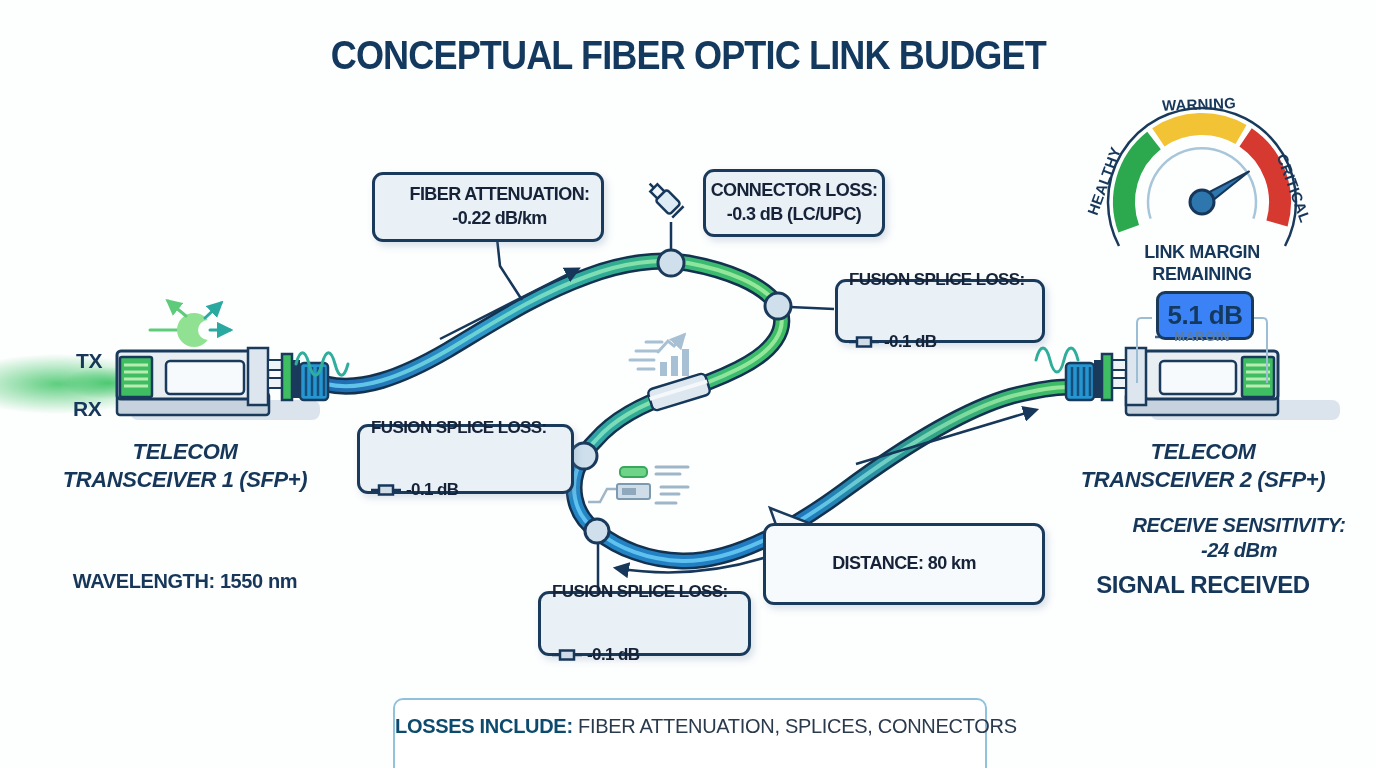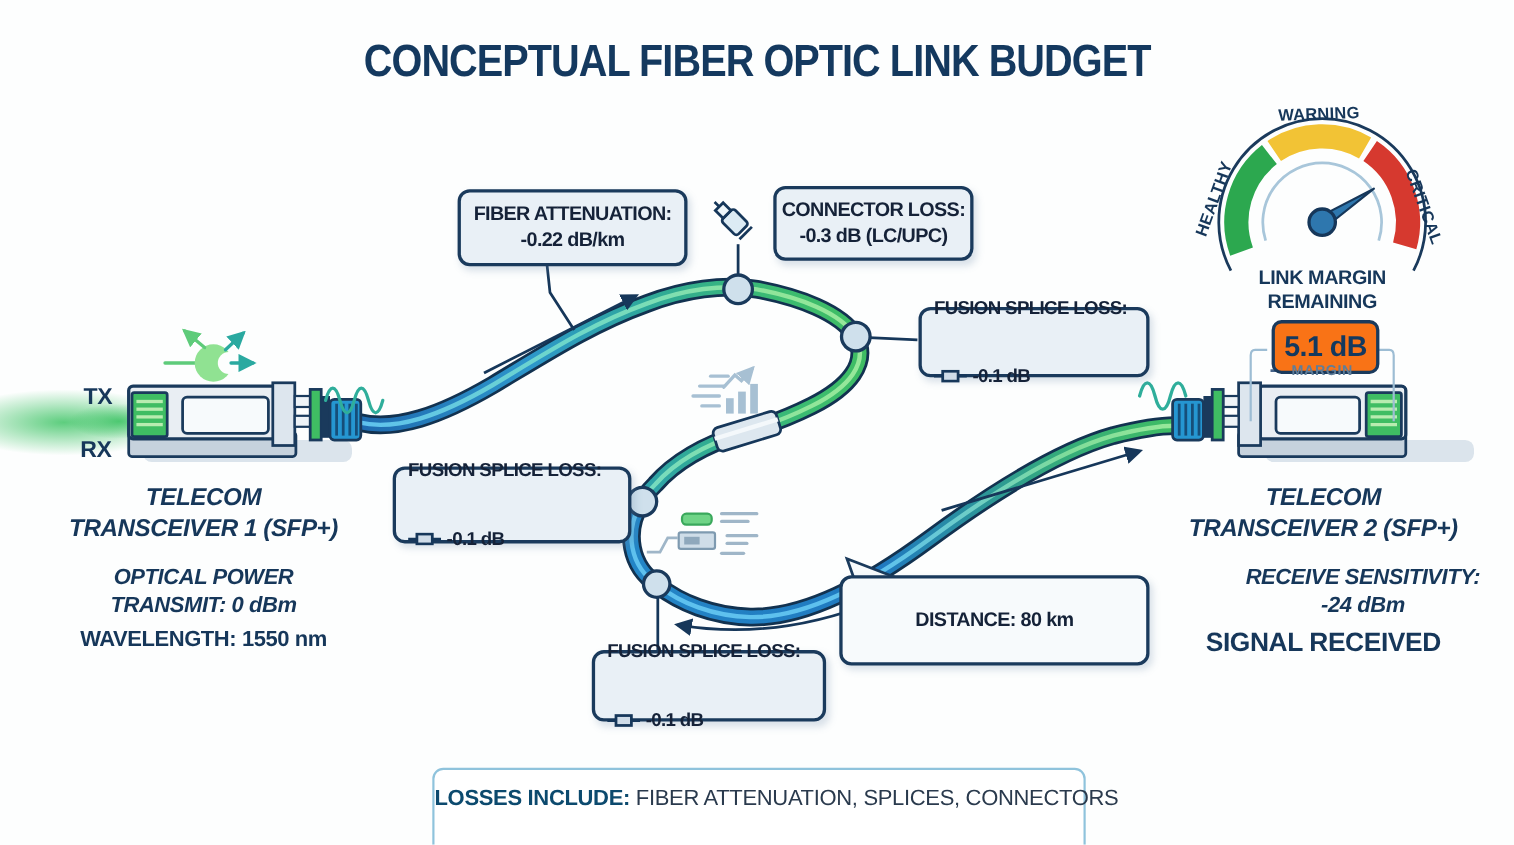--- a/index.html
+++ b/index.html
@@ -23,21 +23,21 @@
   .row{display:flex;align-items:center;gap:5px;margin-top:40px;}
   .splice{flex:0 0 auto;}
   #box-dist{background:#f7fafc;}
 
   .gauge-side{font-size:15px;letter-spacing:.2px;}
   #g-healthy{left:1104px;top:181px;transform:translate(-50%,-50%) rotate(-70deg);}
   #g-warning{left:1199px;top:104px;transform:translate(-50%,-50%) rotate(-2deg);}
   #g-critical{left:1294px;top:188px;transform:translate(-50%,-50%) rotate(70deg);}
   .gcap{left:1202px;transform:translateX(-50%);font-size:18px;line-height:1.2;}
   #margin-box{position:absolute;left:1156px;top:291px;width:92px;height:43px;
-              background:#f97316;border:3px solid #1a3a5c;border-radius:9px;
+              background:#3b82f6;border:3px solid #1a3a5c;border-radius:9px;
               display:flex;align-items:center;justify-content:center;}
   #margin-box span{font-size:26px;font-weight:700;letter-spacing:-0.5px;color:#14395f;}
   #margin-lbl{left:1202px;top:329px;transform:translateX(-50%);font-size:13px;color:#5f7d99;letter-spacing:.5px;}
 
   #footer-box{position:absolute;left:393px;top:698px;width:594px;height:80px;background:#ffffff;
               border:2.5px solid #8fc3dc;border-radius:10px;text-align:center;padding-top:15px;box-sizing:border-box;
               font-size:20px;letter-spacing:-0.3px;white-space:nowrap;}
   #footer-box .b{font-weight:700;color:#0c4a6e;}
   #footer-box .n{font-weight:400;color:#2a3a4d;}
 </style>
@@ -248,37 +248,33 @@
 </svg>
 
 <div class="title"><span>CONCEPTUAL FIBER OPTIC LINK BUDGET</span></div>
 
 <div class="lbl" style="left:76px;top:349px;font-size:21px;">TX</div>
 <div class="lbl" style="left:73px;top:397px;font-size:21px;">RX</div>
 <div class="lbl" style="left:40px;top:438px;width:290px;font-size:22px;line-height:1.25;">
   <div>TELECOM</div>
   <div>TRANSCEIVER 1 (SFP+)</div>
 </div>
-<div class="lbl" style="left:40px;top:513px;width:290px;font-size:20px;line-height:1.25;">
-  <div>OPTICAL POWER</div>
-  <div>TRANSMIT: 0 dBm</div>
-</div>
 <div class="lbl" style="left:40px;top:570px;width:290px;font-size:20px;">WAVELENGTH: 1550 nm</div>
 
 <div class="lbl" style="left:1058px;top:438px;width:290px;font-size:22px;line-height:1.25;">
   <div>TELECOM</div>
   <div>TRANSCEIVER 2 (SFP+)</div>
 </div>
 <div class="lbl" style="left:1094px;top:513px;width:290px;font-size:20px;line-height:1.25;">
   <div>RECEIVE SENSITIVITY:</div>
   <div>-24 dBm</div>
 </div>
 <div class="lbl" style="left:1058px;top:571px;width:290px;font-size:24px;">SIGNAL RECEIVED</div>
 
-<div class="callout" style="left:416px;top:172px;width:203px;height:64px;">
+<div class="callout" style="left:372px;top:172px;width:203px;height:64px;padding-left:23px;">
   <div class="cl">FIBER ATTENUATION:</div>
   <div class="cl">-0.22 dB/km</div>
 </div>
 
 <div class="callout" style="left:703px;top:169px;width:176px;height:62px;">
   <div class="cl">CONNECTOR LOSS:</div>
   <div class="cl">-0.3 dB (LC/UPC)</div>
 </div>
 
 <div class="callout la" style="left:835px;top:279px;width:193px;height:58px;">

